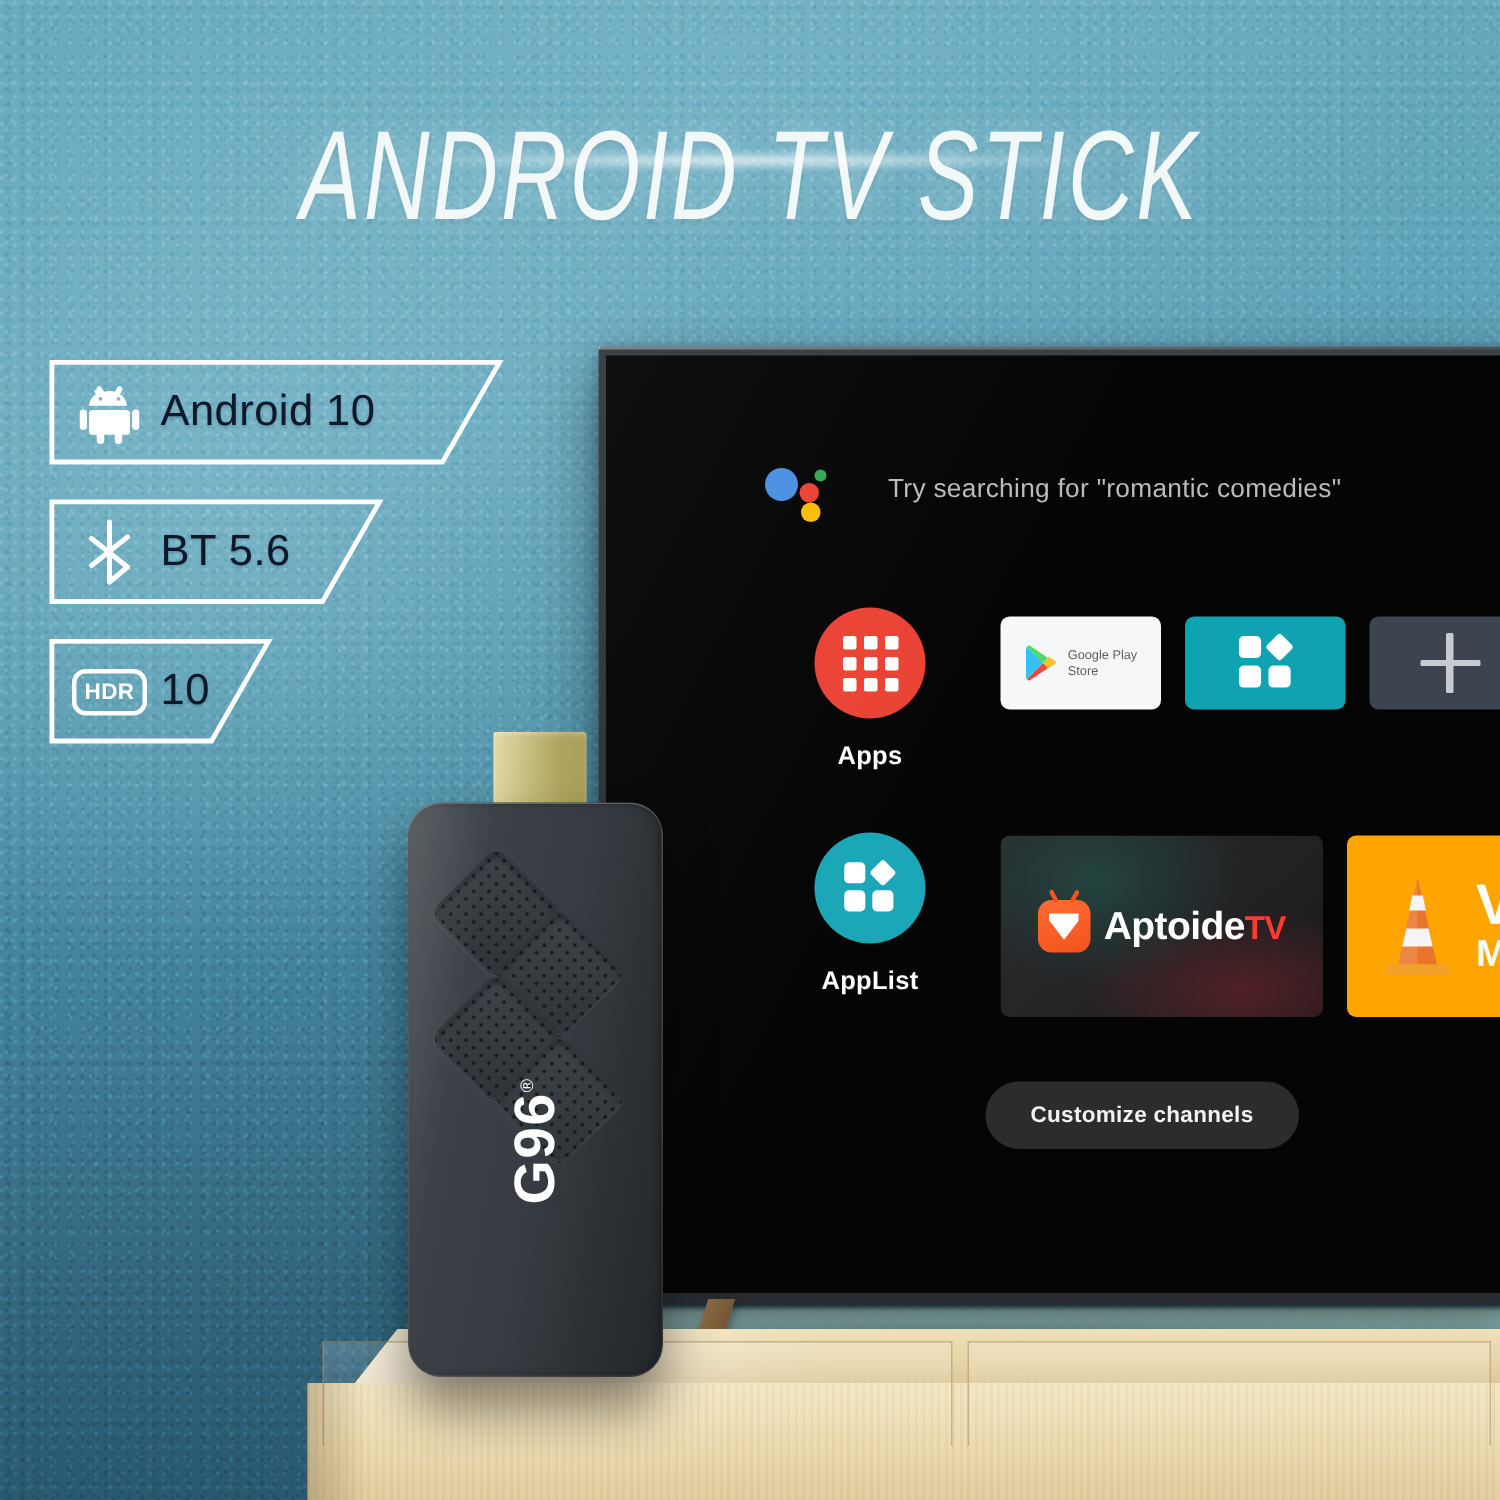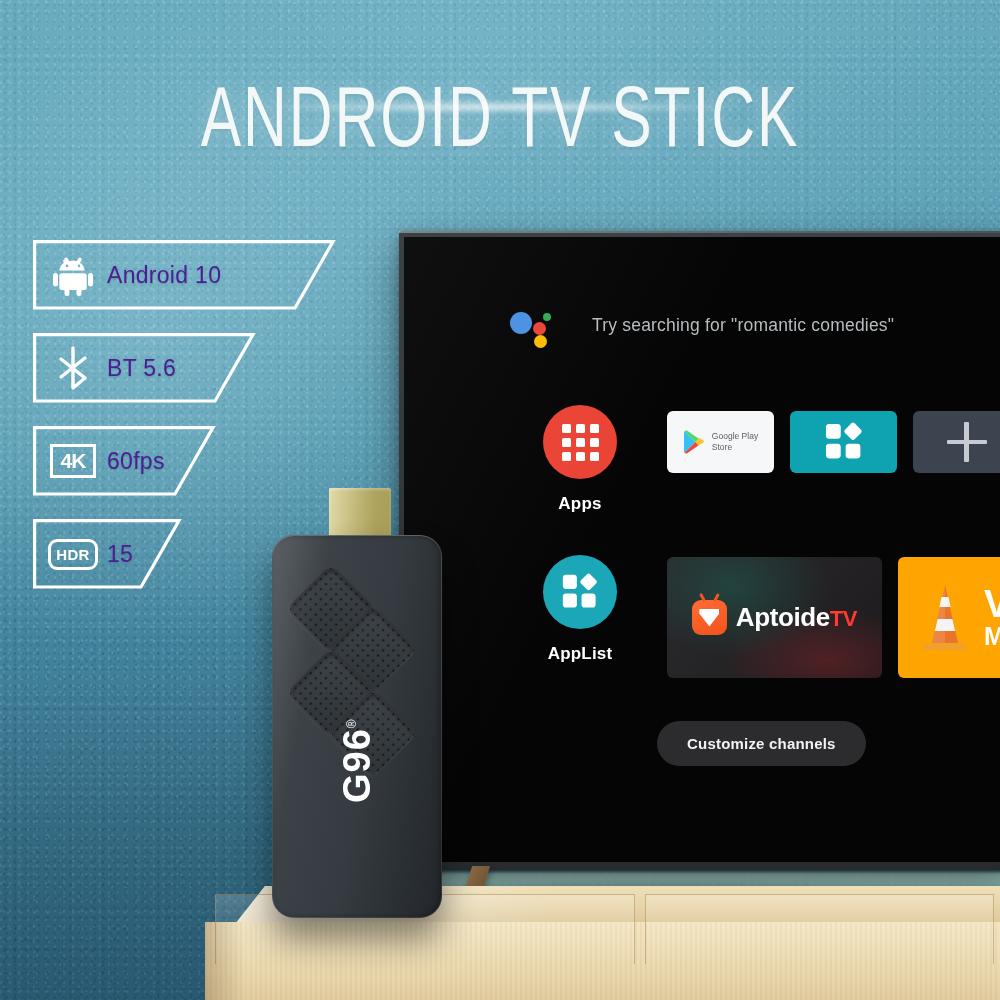--- a/index.html
+++ b/index.html
@@ -42,21 +42,21 @@
       radial-gradient(circle at 12% 18%, rgba(255,255,255,.5) 0 1px, transparent 1.6px),
       radial-gradient(circle at 38% 42%, rgba(0,0,0,.35) 0 1px, transparent 1.6px),
       radial-gradient(circle at 64% 22%, rgba(255,255,255,.42) 0 1px, transparent 1.6px),
       radial-gradient(circle at 82% 66%, rgba(0,0,0,.3) 0 1px, transparent 1.6px),
       radial-gradient(circle at 26% 78%, rgba(255,255,255,.36) 0 1px, transparent 1.6px),
       radial-gradient(circle at 52% 88%, rgba(0,0,0,.28) 0 1px, transparent 1.6px);
     background-size:9px 9px, 11px 11px, 13px 13px, 8px 8px, 15px 15px, 10px 10px;
   }
 
   
-  .title-wrap { position:absolute; left:0; top:74px; width:1000px; text-align:center; }
+  .title-wrap { position:absolute; left:0; top:74px; width:1000px; text-align:center;font-style:italic; }
   .title {
     font-size:66px; font-weight:400; color:#f2f7f8;
     letter-spacing:2px;
     font-family:"Liberation Sans", sans-serif;
     transform:scaleX(.92) scaleY(1.28);
     transform-origin:center top;
     text-shadow:0 0 18px rgba(255,255,255,.30), 0 2px 3px rgba(0,0,0,.10);
     line-height:1;
   }
   .title-glow {
@@ -70,21 +70,21 @@
   .badge { position:relative; height:70px; margin-bottom:23px; }
   .badge .shape { position:absolute; left:0; top:0; height:70px; }
   .badge .shape svg { display:block; overflow:visible; }
   .badge .icon {
     position:absolute; left:14px; top:50%; transform:translateY(-50%);
     width:52px; height:50px; display:flex; align-items:center; justify-content:center;
     color:#fff;
   }
   .badge .label {
     position:absolute; left:74px; top:50%; transform:translateY(-50%);
-    color:#4c1d95; font-size:23px; font-weight:400; letter-spacing:.3px;
+    color:#0f172a; font-size:29px; font-weight:400; letter-spacing:.3px;
     text-shadow:0 1px 2px rgba(0,0,0,.18); white-space:nowrap;
   }
   .badge svg .frame { fill:none; stroke:#ffffff; stroke-width:3.2; }
 
   
   .glyph-4k {
     border:3px solid #fff; width:46px; height:34px;
     display:flex; align-items:center; justify-content:center;
     font-size:21px; font-weight:700; letter-spacing:-1px; color:#fff;
     font-family:"Liberation Sans", sans-serif;
@@ -345,42 +345,31 @@
         </svg>
       </div>
       <div class="icon">
         <svg width="32" height="44" viewBox="0 0 32 44" fill="none" stroke="#fff" stroke-width="3.4" stroke-linejoin="round" stroke-linecap="round">
           <path d="M16 2v40l12-10L4 13M4 31l24-19"></path>
         </svg>
       </div>
       <div class="label">BT 5.6</div>
     </div>
 
-    <div class="badge" style="width:182px">
-      <div class="shape">
-        <svg width="192" height="74" viewBox="0 0 192 74">
-          <path class="frame" d="M1.6,1.6 H180 L142,68 H1.6 Z"></path>
-        </svg>
-      </div>
-      <div class="icon">
-        <div class="glyph-4k">4K</div>
-      </div>
-      <div class="label">60fps</div>
-    </div>
 
     <div class="badge" style="width:148px">
       <div class="shape">
         <svg width="158" height="74" viewBox="0 0 158 74">
           <path class="frame" d="M1.6,1.6 H146 L108,68 H1.6 Z"></path>
         </svg>
       </div>
       <div class="icon">
         <div class="glyph-hdr">HDR</div>
       </div>
-      <div class="label">15</div>
+      <div class="label">10</div>
     </div>
 
   </div>
 
   <div class="tv-reflect"></div>
   <div class="tv-shadow-cab"></div>
 
   <div class="tv">
     <div class="tv-bezel-hl"></div>
 

